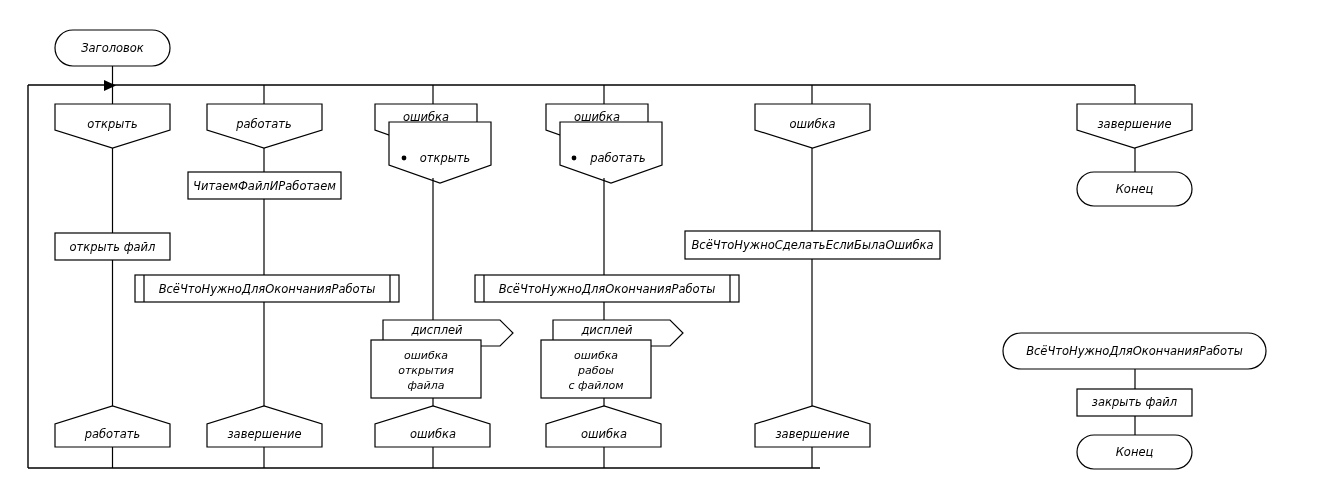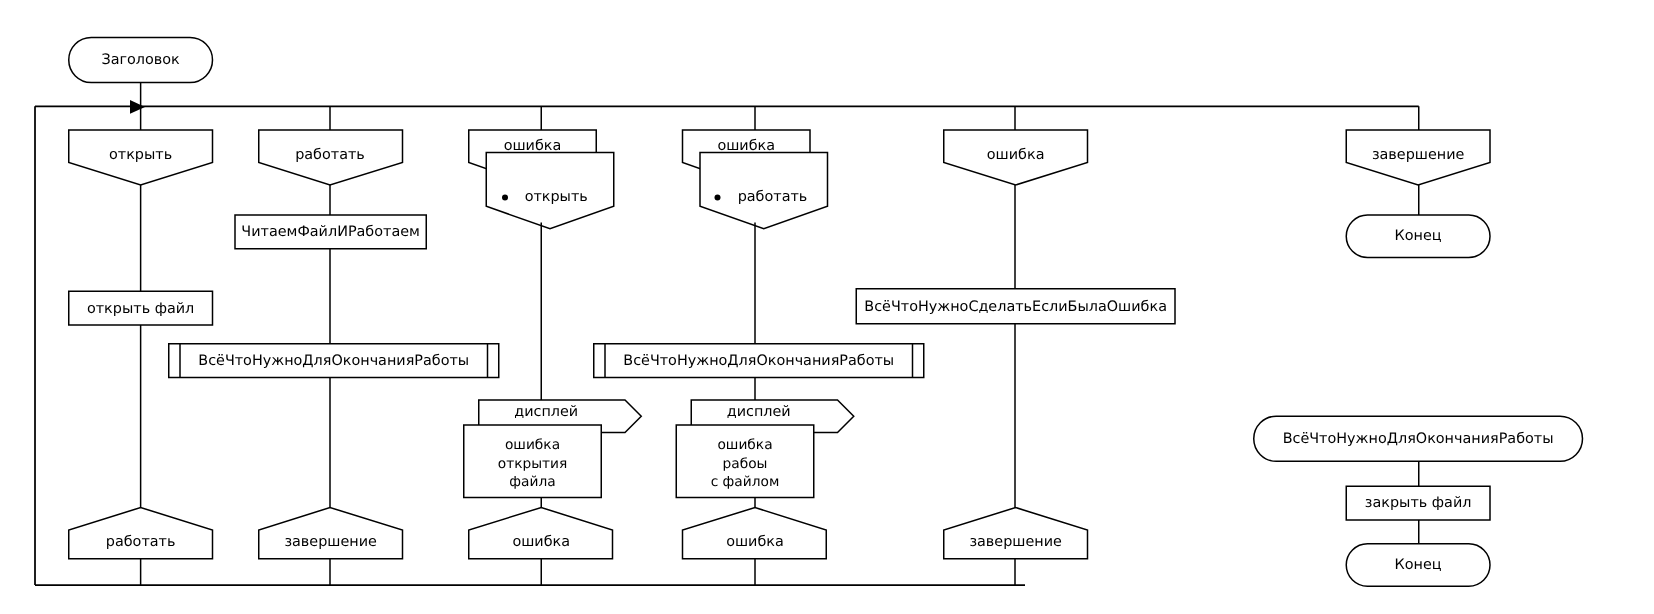--- a/index.html
+++ b/index.html
@@ -1,18 +1,18 @@
 <!DOCTYPE html>
 <html><head>
 <meta charset="utf-8">
 <style>
   html,body{margin:0;padding:0;background:#ffffff;}
   body{width:1323px;height:491px;overflow:hidden;
        font-family:"DejaVu Sans","Liberation Sans",sans-serif;}
-  #canvas{position:relative;width:1323px;height:491px;}
+  #canvas{position:relative;width:1323px;height:491px;font-style:italic;}
   svg{display:block;}
   .shape{fill:#ffffff;stroke:#000000;stroke-width:1.2;}
   .line{stroke:#000000;stroke-width:1.2;fill:none;}
   .thickline{stroke:#000000;stroke-width:1.4;fill:none;}
   .lbl{font-family:"DejaVu Sans","Liberation Sans",sans-serif;
        font-size:11.5px;fill:#000000;text-anchor:middle;dominant-baseline:middle;}
   .lbl-sm{font-size:11px;}
   .dot{fill:#000000;}
 </style>
 </head>

